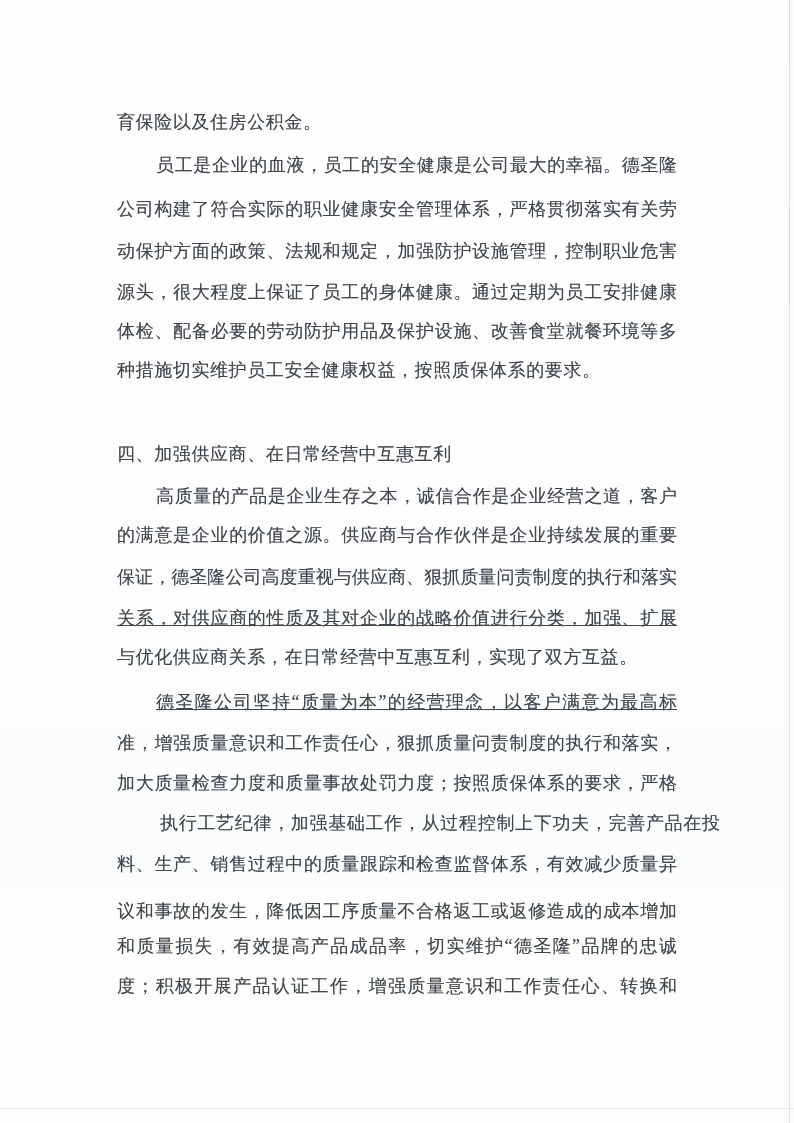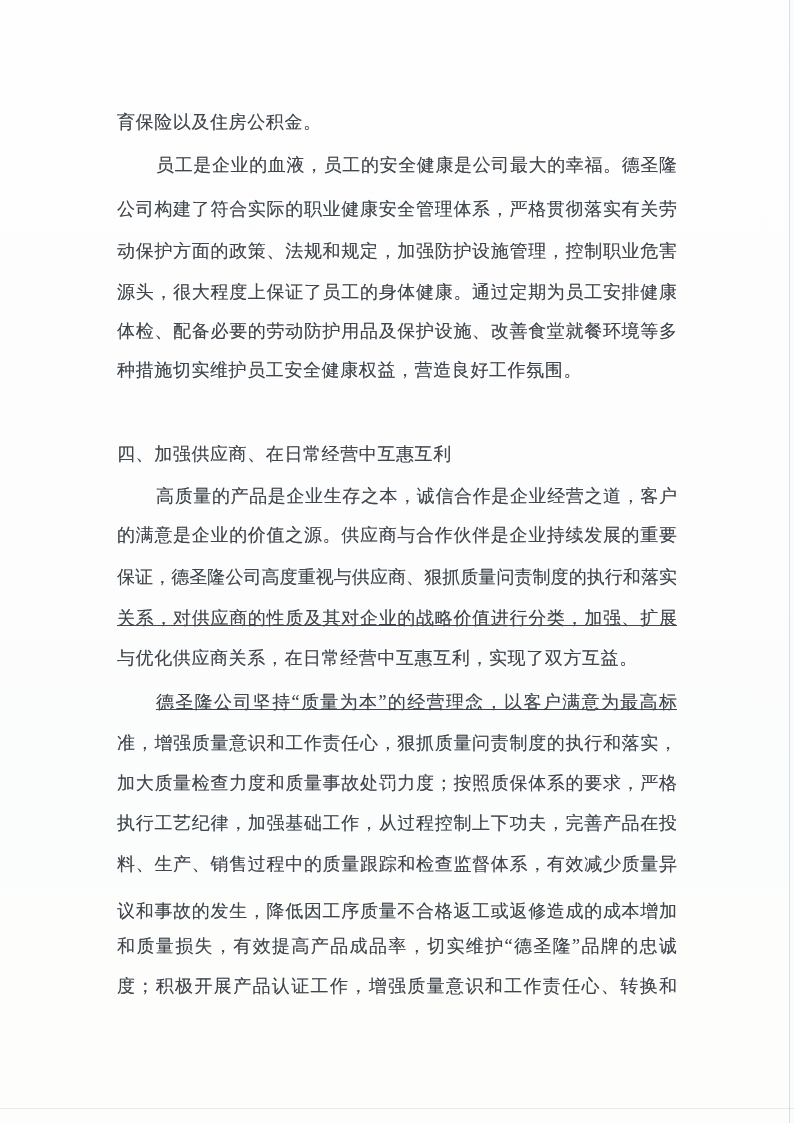--- a/index.html
+++ b/index.html
@@ -73,31 +73,31 @@
 <body>
 
 <div id="scan-page">
   <div id="lines-container">
       <div class="line end" style="top: 111px;">育保险以及住房公积金。</div>
       <div class="line full-indent" style="top: 154px;">员工是企业的血液，员工的安全健康是公司最大的幸福。德圣隆</div>
       <div class="line full" style="top: 198px;">公司构建了符合实际的职业健康安全管理体系，严格贯彻落实有关劳</div>
       <div class="line full" style="top: 240px;">动保护方面的政策、法规和规定，加强防护设施管理，控制职业危害</div>
       <div class="line full" style="top: 281px;">源头，很大程度上保证了员工的身体健康。通过定期为员工安排健康</div>
       <div class="line full" style="top: 320px;">体检、配备必要的劳动防护用品及保护设施、改善食堂就餐环境等多</div>
-      <div class="line end" style="top: 359px;">种措施切实维护员工安全健康权益，营造良好工作氛围。</div>
+      <div class="line end" style="top: 359px;">种措施切实维护员工安全健康权益，按照质保体系的要求。</div>
       <div class="line heading" style="top: 443px;">四、加强供应商、在日常经营中互惠互利</div>
       <div class="line full-indent" style="top: 485px;">高质量的产品是企业生存之本，诚信合作是企业经营之道，客户</div>
       <div class="line full" style="top: 524px;">的满意是企业的价值之源。供应商与合作伙伴是企业持续发展的重要</div>
       <div class="line full" style="top: 566px;">保证，德圣隆公司高度重视与供应商、狠抓质量问责制度的执行和落实</div>
       <div class="line full" style="top: 607px; text-decoration: underline;">关系，对供应商的性质及其对企业的战略价值进行分类，加强、扩展</div>
-      <div class="line end" style="top: 647px;">与优化供应商关系，在日常经营中互惠互利，实现了双方互益。</div>
+      <div class="line end" style="top: 647px; font-family: Liberation Mono, monospace;">与优化供应商关系，在日常经营中互惠互利，实现了双方互益。</div>
       <div class="line full-indent" style="top: 691px; text-decoration: underline;">德圣隆公司坚持“质量为本”的经营理念，以客户满意为最高标</div>
       <div class="line full" style="top: 732px;">准，增强质量意识和工作责任心，狠抓质量问责制度的执行和落实，</div>
       <div class="line full" style="top: 772px;">加大质量检查力度和质量事故处罚力度；按照质保体系的要求，严格</div>
-      <div class="line full" style="top: 812px;">执行工艺纪律，加强基础工作，从过程控制上下功夫，完善产品在投</div>
+      <div class="line full" style="top: 812px; margin-left: 43px;">执行工艺纪律，加强基础工作，从过程控制上下功夫，完善产品在投</div>
       <div class="line full" style="top: 853px;">料、生产、销售过程中的质量跟踪和检查监督体系，有效减少质量异</div>
       <div class="line full" style="top: 894px; margin-top: 6px;">议和事故的发生，降低因工序质量不合格返工或返修造成的成本增加</div>
       <div class="line full" style="top: 935px;">和质量损失，有效提高产品成品率，切实维护“德圣隆”品牌的忠诚</div>
       <div class="line full" style="top: 975px;">度；积极开展产品认证工作，增强质量意识和工作责任心、转换和</div>
     </div>
   <div class="scan-right-strip"></div>
   <div class="scan-edge-v"></div>
   <div class="scan-edge-h"></div>
 </div>
 

